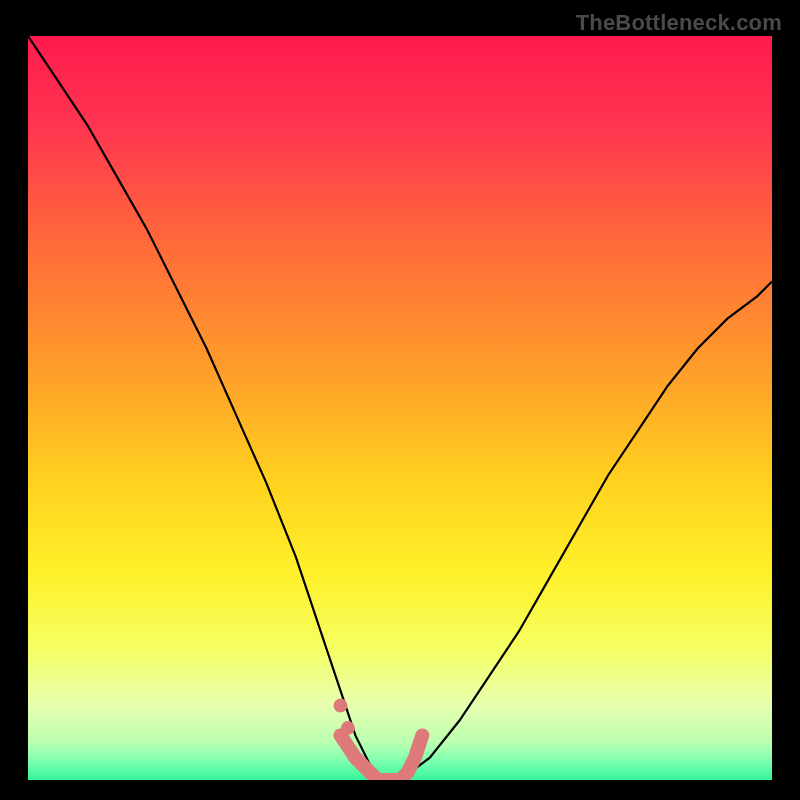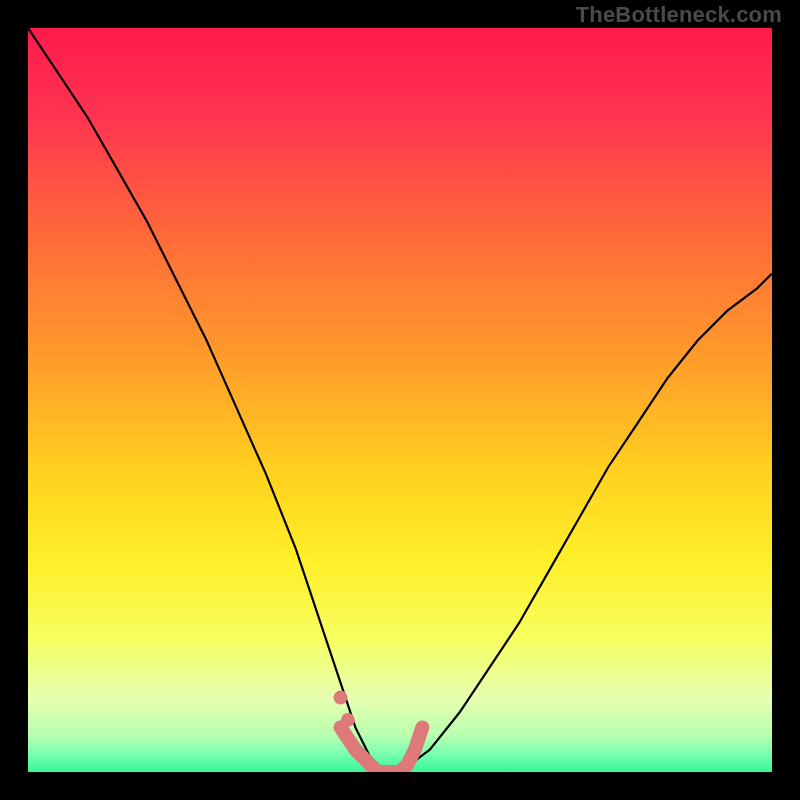--- a/index.html
+++ b/index.html
@@ -6,21 +6,21 @@
     margin: 0;
     padding: 0;
     width: 800px;
     height: 800px;
     background: #000;
     overflow: hidden;
     font-family: Arial, Helvetica, sans-serif;
   }
   .frame {
     position: absolute;
-    top: 0;
+    top: 8px;
     left: 0;
     width: 800px;
     height: 687px;
     background: #000;
   }
   .watermark {
     position: absolute;
     top: 2px;
     right: 18px;
     color: #4a4a4a;

